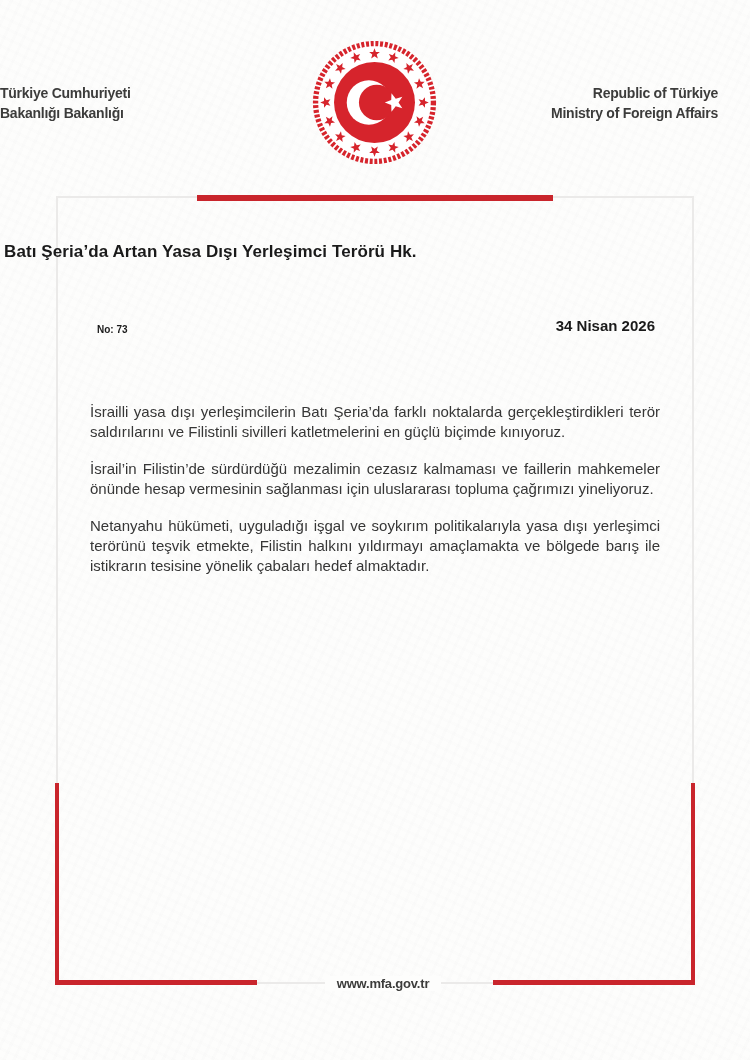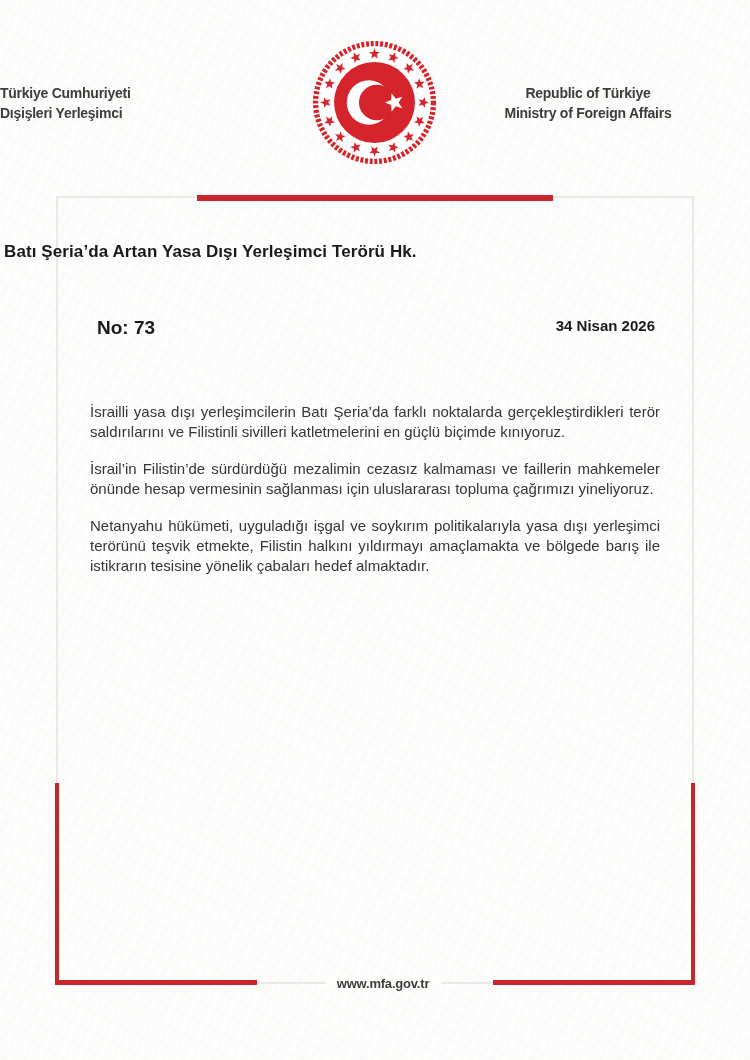--- a/index.html
+++ b/index.html
@@ -20,21 +20,21 @@
   .org {
     position: absolute;
     top: 83px;
     font-size: 14px;
     font-weight: 600;
     letter-spacing: -0.25px;
     line-height: 20px;
     color: #3C3C3B;
   }
   .org-left  { left: 0; width: 285px; text-align: left; }
-  .org-right { left: 458px; width: 260px; text-align: center; }
+  .org-right { left: 458px; width: 260px; text-align: right; }
 
   
   .accent-bar {
     position: absolute; left: 197px; top: 195px;
     width: 356px; height: 6px; background: #C9252C;
   }
   .frame {
     position: absolute; left: 56px; top: 196px;
     width: 638px; height: 788px;
     border: 2px solid #EBEAE9;
@@ -49,22 +49,22 @@
   
   .title {
     position: absolute; left: 0; top: 238px;
     width: 750px; margin: 4px;
     text-align: left;
     font-size: 17px; font-weight: bold;
     color: #1A1A1A;
     letter-spacing: 0.1px;
   }
   .doc-no {
-    position: absolute; left: 97px; top: 317px;
-    font-size: 19px; font-weight: bold; color: #1A1A1A;
+    position: absolute; left: 97px; top: 324px;
+    font-size: 10px; font-weight: bold; color: #1A1A1A;
   }
   .doc-date {
     position: absolute; right: 95px; top: 317px;
     font-size: 15px; font-weight: bold; color: #1A1A1A;
   }
   .body-text {
     position: absolute; left: 90px; top: 390px;
     width: 570px;
     font-size: 15px; line-height: 19.6px;
     text-align: justify;
@@ -87,21 +87,21 @@
     color: #3C3C3B;
   }
 </style>
 </head>
 <body>
 
 <div class="page">
 
   <div class="org org-left">
     <div>Türkiye Cumhuriyeti</div>
-    <div>Dışişleri Yerleşimci</div>
+    <div>Bakanlığı Bakanlığı</div>
   </div>
 
   <svg class="emblem" viewBox="0 0 122 122" width="125" height="125" aria-hidden="true">
     <defs>
       <path id="s5" d="M0,-5.5 L1.35,-1.86 L5.23,-1.7 L2.19,0.71 L3.23,4.45 L0,2.3 L-3.23,4.45 L-2.19,0.71 L-5.23,-1.7 L-1.35,-1.86 Z"></path>
     </defs>
 
     <circle cx="61" cy="61" r="57.5" fill="#ffffff" stroke="#D6242C" stroke-width="5.2" stroke-dasharray="2.9 1.7"></circle>
 
     <g fill="#D6242C">

